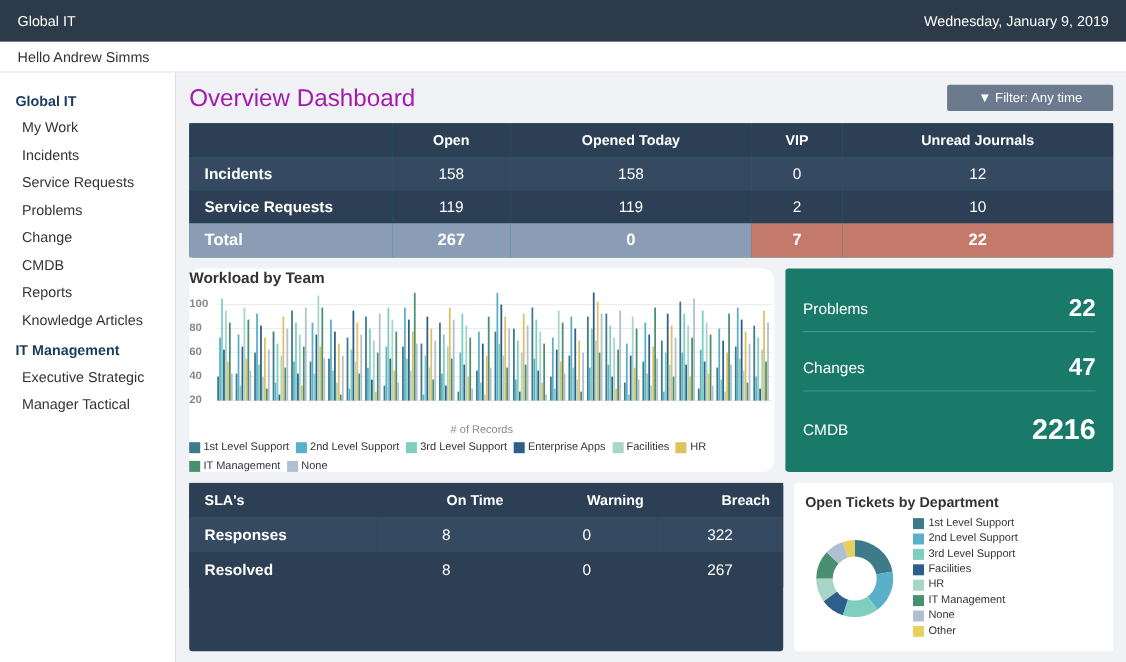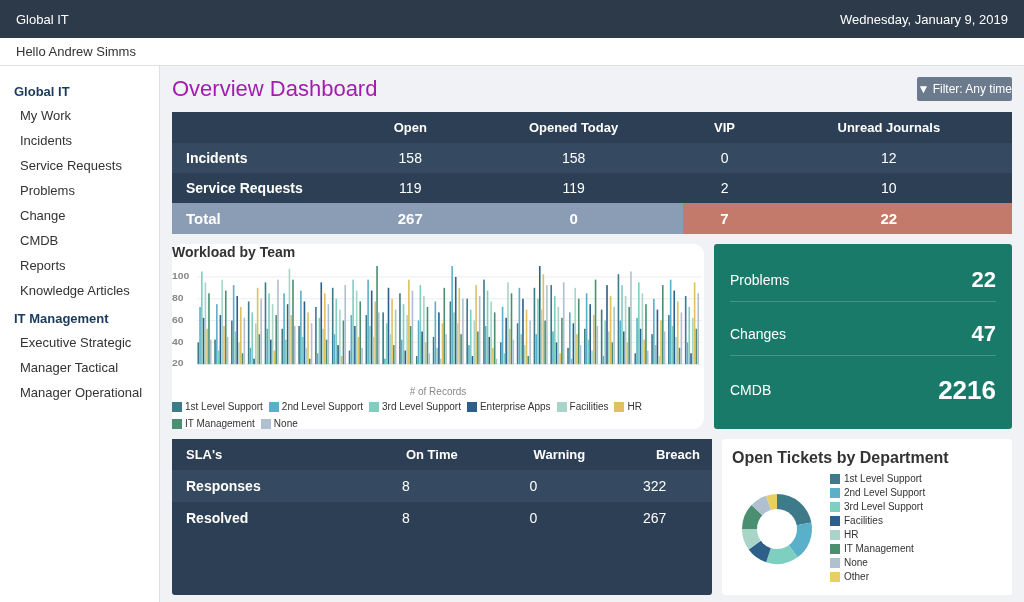--- a/index.html
+++ b/index.html
@@ -61,21 +61,21 @@
     }
     #dashboard-title {
       font-size: 22px;
       font-weight: 400;
       color: #a21caf;
     }
     .filter-btn {
       background: #6c7a8d;
       color: #fff;
       border: none;
-      padding: 5px 0;
+      padding: 5px 28px;
       font-size: 12px;
       cursor: pointer;
       border-radius: 2px;
     }
 
     
     #stats-table {
       background: #0f766e;
       color: #fff;
       border-radius: 3px;
@@ -196,21 +196,21 @@
     #sla-table .row-responses td { background: #354a60; }
     #sla-table .row-resolved td { background: #2d3f54; }
 
     
     #donut-card {
       background: #fff;
       border-radius: 3px;
       padding: 10px;
       flex: 1;
     }
-    #donut-title { font-size: 16px; font-weight: 600; color: #333; margin-bottom: 6px; }
+    #donut-title { font-size: 13px; font-weight: 600; color: #333; margin-bottom: 6px; }
     #donut-area {
       display: flex;
       align-items: center;
       gap: 8px;
     }
     #donut-area svg { min-width: 90px; }
     .donut-legend { font-size: 10px; }
     .donut-legend-item { display: flex; align-items: center; gap: 4px; margin-bottom: 3px; }
     .donut-legend-dot { width: 10px; height: 10px; border-radius: 0; display: inline-block; }
     .chart-y-label { font-size: 9px; fill: #888; }
@@ -236,21 +236,20 @@
       <div class="sidebar-item">Incidents</div>
       <div class="sidebar-item">Service Requests</div>
       <div class="sidebar-item">Problems</div>
       <div class="sidebar-item">Change</div>
       <div class="sidebar-item">CMDB</div>
       <div class="sidebar-item">Reports</div>
       <div class="sidebar-item">Knowledge Articles</div>
       <div class="sidebar-section-title">IT Management</div>
       <div class="sidebar-item">Executive Strategic</div>
       <div class="sidebar-item">Manager Tactical</div>
-      <div class="sidebar-item">Manager Operational</div>
     </div>
 
   <div id="content">
 
     <div id="dashboard-title-row">
       <div id="dashboard-title">Overview Dashboard</div>
       <button class="filter-btn">▼  Filter: Any time</button>
     </div>
 
     <table id="stats-table">

